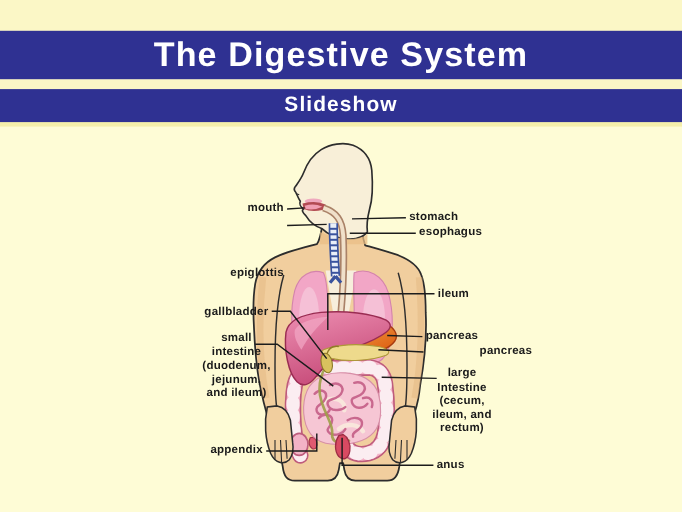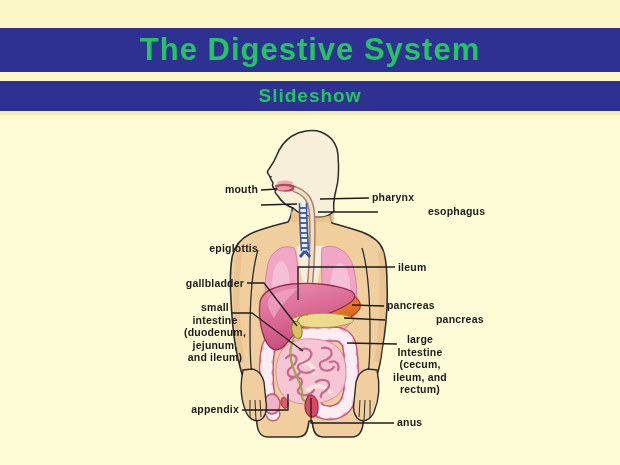--- a/index.html
+++ b/index.html
@@ -5,21 +5,21 @@
   * { margin:0; padding:0; box-sizing:border-box; }
   html,body { background:#e8e8e8; }
   .stage {
     position:relative; width:620px; height:465px; overflow:hidden;
     background:#FBF7C6;
     font-family:"Liberation Sans", sans-serif;
   }
   .content-bg { position:absolute; left:0; top:115px; width:620px; height:350px; background:#FEFCD6; }
   .strip { position:absolute; left:0; top:111px; width:620px; height:4px; background:#F5EFAA; }
   .band {
-    position:absolute; left:0; width:620px; background:#2F3192; color:#22c55e;
+    position:absolute; left:0; width:620px; background:#2F3192; color:#ffffff;
     display:flex; align-items:center; justify-content:center; font-weight:bold;
   }
   .band.title    { top:28px; height:44px; font-size:31px; letter-spacing:1px; }
   .band.subtitle { top:81px; height:30px; font-size:19px; letter-spacing:1px; }
   svg.figure { position:absolute; left:0; top:0; width:620px; height:465px; }
   .lbl {
     position:absolute; font-size:10.5px; font-weight:bold; color:#1b1b1b;
     line-height:12.5px; letter-spacing:0.2px; white-space:nowrap;
   }
   .lbl.block { text-align:center; white-space:pre-line; width:74px; }
@@ -180,22 +180,22 @@
       <path d="M 385,320 L 344,318"></path>
       <path d="M 232,313 L 252,313 L 303,351"></path>
       <path d="M 397,344 L 347,343"></path>
       <path d="M 242,410 L 288,410 L 288,394"></path>
       <path d="M 394,423 L 311,423 L 311,398"></path>
     </g>
   </svg>
 
   <div class="lbl r" style="right:362px; top:183px;">mouth</div>
   <div class="lbl r" style="right:362px; top:198px;margin-top:44px;">epiglottis</div>
-  <div class="lbl" style="left:372px; top:191px;">pharynx</div>
-  <div class="lbl" style="left:381px; top:205px;margin-left:47px;">esophagus</div>
+  <div class="lbl" style="left:372px; top:191px;">stomach</div>
+  <div class="lbl" style="left:381px; top:205px;">esophagus</div>
   <div class="lbl" style="left:398px; top:261px;">ileum</div>
   <div class="lbl r" style="right:376px; top:277px;">gallbladder</div>
   <div class="lbl" style="left:387px; top:299px;">pancreas</div>
   <div class="lbl" style="left:388px; top:313px;padding-left:48px;">pancreas</div>
   <div class="lbl block" style="left:178px; top:301px;">small
 intestine
 (duodenum,
 jejunum,
 and ileum)</div>
   <div class="lbl block" style="left:383px; top:333px;">large

